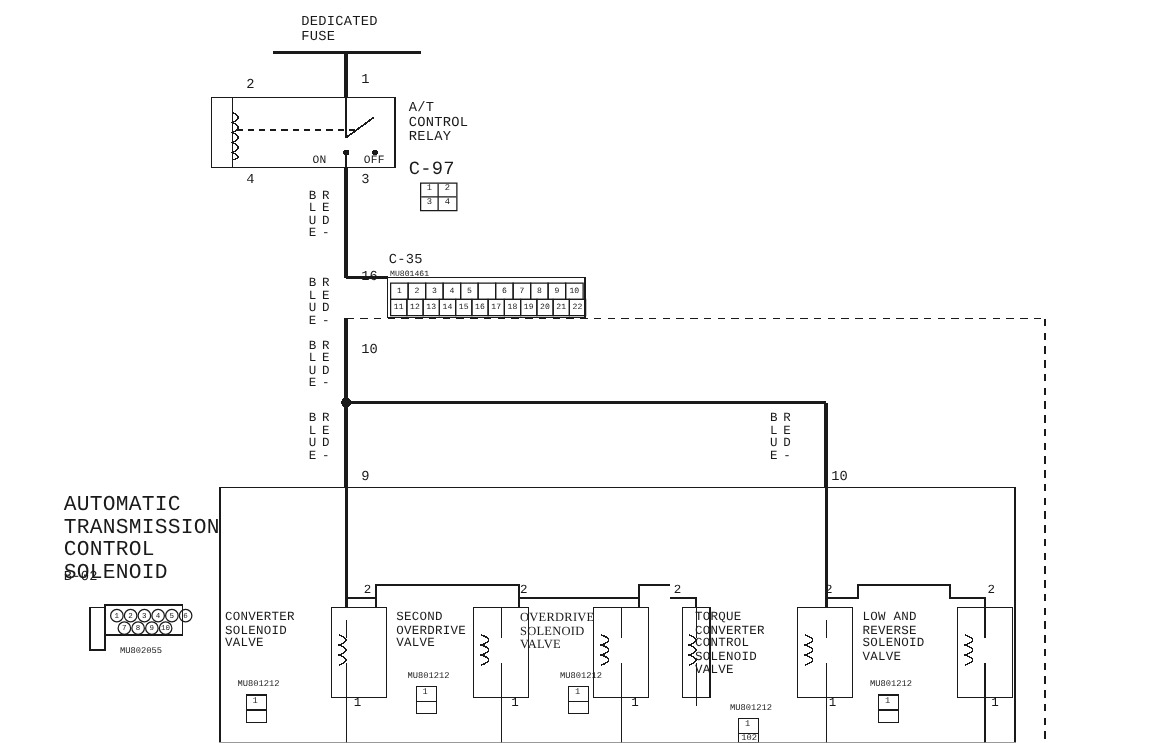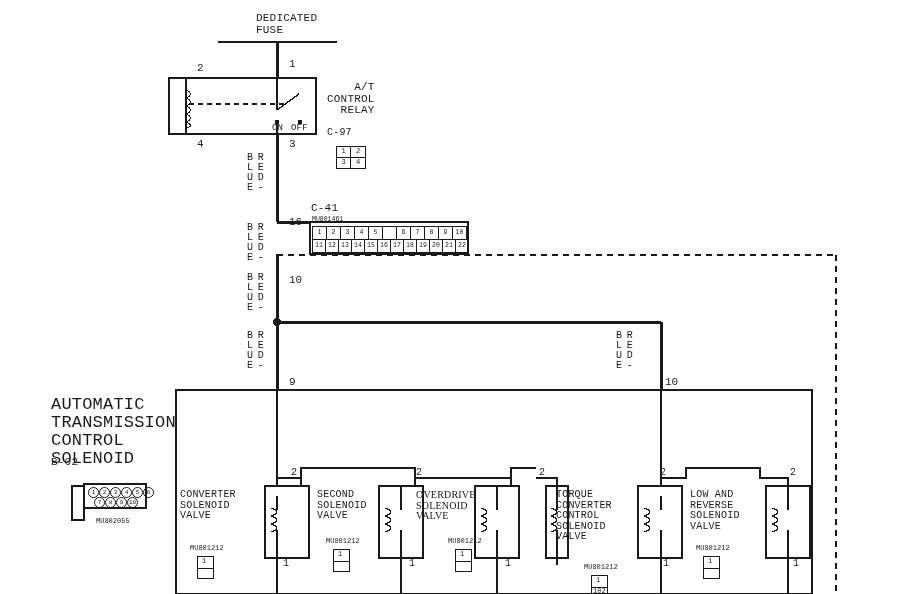--- a/index.html
+++ b/index.html
@@ -113,55 +113,55 @@
       <rect x="333" y="561" width="16" height="10" stroke-width="1"></rect>
       <rect x="455" y="549" width="16" height="12" stroke-width="1"></rect>
       <rect x="455" y="561" width="16" height="10" stroke-width="1"></rect>
       <rect x="591" y="575" width="16" height="12" stroke-width="1"></rect>
       <rect x="591" y="587" width="16" height="7" stroke-width="1"></rect>
       <rect x="703" y="556" width="16" height="12" stroke-width="1"></rect>
       <rect x="703" y="568" width="16" height="10" stroke-width="1"></rect>
     </g>
   </svg>
 
-  <div class="lbl" style="left:256px;top:13px;font-size:11px;">DEDICATED
+  <div class="lbl" style="left:241px;top:13px;font-size:11px;">DEDICATED
 FUSE</div>
 
   <div class="num" style="left:289px;top:58px;font-size:11px;">1</div>
   <div class="num" style="left:197px;top:62px;font-size:11px;">2</div>
   <div class="num" style="left:197px;top:138px;font-size:11px;">4</div>
   <div class="num" style="left:289px;top:138px;font-size:11px;">3</div>
 
-  <div class="lbl" style="left:272px;top:124px;font-size:9px;">ON</div>
+  <div class="lbl" style="left:250px;top:124px;font-size:9px;">ON</div>
   <div class="lbl" style="left:291px;top:124px;font-size:9px;">OFF</div>
 
-  <div class="lbl" style="left:327px;top:82px;font-size:11px;text-align:right;">A/T
+  <div class="lbl" style="left:327px;top:82px;font-size:11px;">A/T
 CONTROL
 RELAY</div>
-  <div class="lbl" style="left:327px;top:128px;font-size:10px;">C-97</div>
+  <div class="lbl" style="left:327px;top:128px;font-size:15px;">C-97</div>
 
   <div style="position:absolute;left:336px;top:146px;width:28px;height:21px;border:1px solid #1a1a1a;display:grid;grid-template-columns:1fr 1fr;grid-template-rows:1fr 1fr;">
     <span class="tiny" style="position:static;font-size:7px;text-align:center;border-right:1px solid #1a1a1a;border-bottom:1px solid #1a1a1a;">1</span>
     <span class="tiny" style="position:static;font-size:7px;text-align:center;border-bottom:1px solid #1a1a1a;">2</span>
     <span class="tiny" style="position:static;font-size:7px;text-align:center;border-right:1px solid #1a1a1a;">3</span>
     <span class="tiny" style="position:static;font-size:7px;text-align:center;">4</span>
   </div>
 
   <div class="vlbl" style="left:244px;top:152px;font-size:10px;">RED-
 BLUE</div>
   <div class="vlbl" style="left:244px;top:222px;font-size:10px;">RED-
 BLUE</div>
   <div class="vlbl" style="left:244px;top:272px;font-size:10px;">RED-
 BLUE</div>
   <div class="vlbl" style="left:244px;top:330px;font-size:10px;">RED-
 BLUE</div>
   <div class="vlbl" style="left:613px;top:330px;font-size:10px;">RED-
 BLUE</div>
 
-  <div class="lbl" style="left:311px;top:203px;font-size:11px;">C-41</div>
+  <div class="lbl" style="left:311px;top:203px;font-size:11px;">C-35</div>
   <div class="tiny" style="left:312px;top:216px;font-size:6.5px;">MU801461</div>
   <div class="num" style="left:289px;top:216px;font-size:11px;">16</div>
   <div class="num" style="left:289px;top:274px;font-size:11px;">10</div>
 
   <div style="position:absolute;left:313px;top:226px;display:flex;">
   </div>
   <div id="c41row1" style="position:absolute;left:313px;top:226px;display:flex;">
       <span class="tiny" style="position: static; display: inline-block; width: 13px; height: 12px; line-height: 12px; text-align: center; font-size: 6.5px; border: 1px solid rgb(26, 26, 26); margin-left: -1px;">1</span>
       <span class="tiny" style="position: static; display: inline-block; width: 13px; height: 12px; line-height: 12px; text-align: center; font-size: 6.5px; border: 1px solid rgb(26, 26, 26); margin-left: -1px;">2</span>
       <span class="tiny" style="position: static; display: inline-block; width: 13px; height: 12px; line-height: 12px; text-align: center; font-size: 6.5px; border: 1px solid rgb(26, 26, 26); margin-left: -1px;">3</span>
@@ -216,21 +216,21 @@
 
   <div class="lbl" style="left:180px;top:490px;font-size:10px;">CONVERTER
 SOLENOID
 VALVE</div>
   <div class="num" style="left:291px;top:467px;font-size:10px;">2</div>
   <div class="num" style="left:283px;top:558px;font-size:10px;">1</div>
   <div class="tiny" style="left:190px;top:544px;font-size:7px;">MU801212</div>
   <div class="tiny" style="left:202px;top:557px;font-size:7px;">1</div>
 
   <div class="lbl" style="left:317px;top:490px;font-size:10px;">SECOND
-SOLENOID
+OVERDRIVE
 VALVE</div>
   <div class="num" style="left:416px;top:467px;font-size:10px;">2</div>
   <div class="num" style="left:409px;top:558px;font-size:10px;">1</div>
   <div class="tiny" style="left:326px;top:537px;font-size:7px;">MU801212</div>
   <div class="tiny" style="left:338px;top:550px;font-size:7px;">1</div>
 
   <div class="lbl" style="left:416px;top:490px;font-size:10px;font-family:Liberation Serif, serif;">OVERDRIVE
 SOLENOID
 VALVE</div>
   <div class="num" style="left:539px;top:467px;font-size:10px;">2</div>

